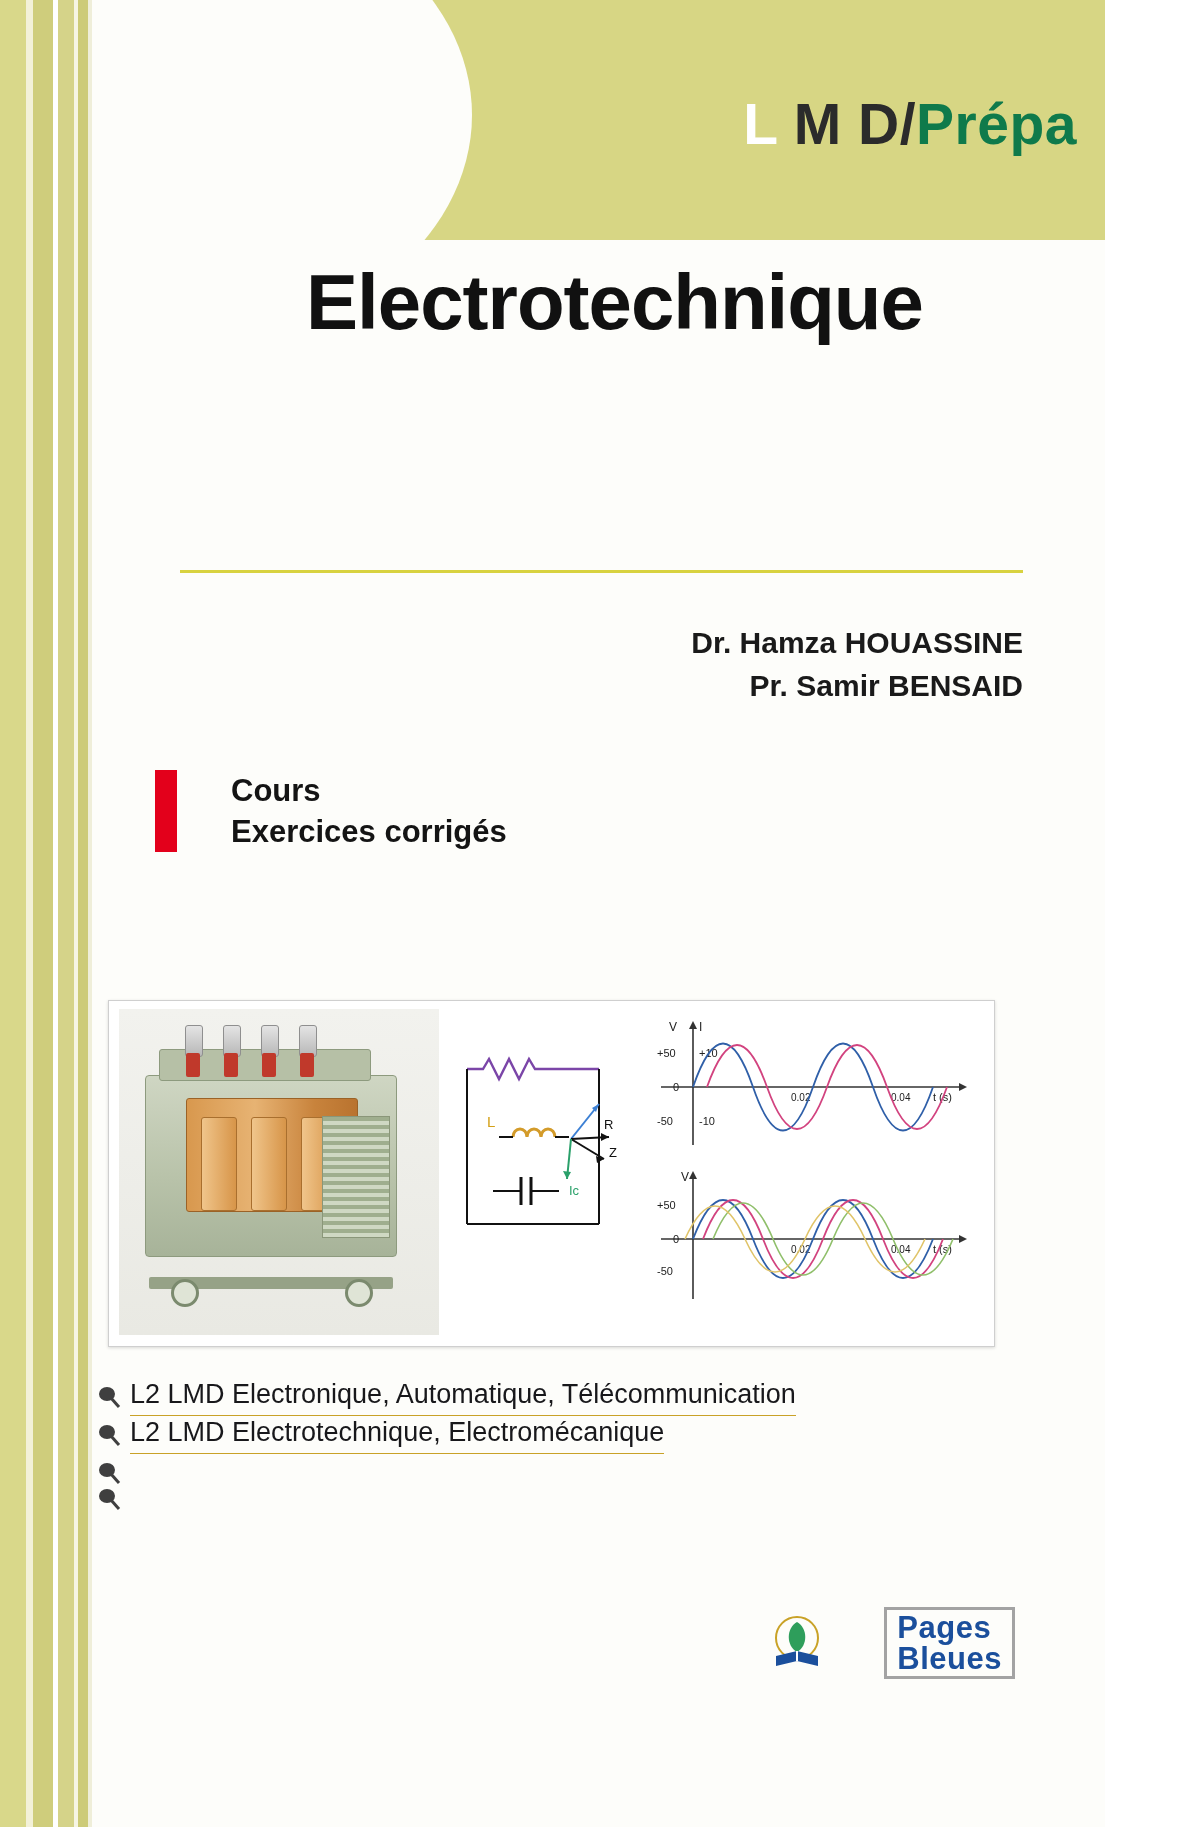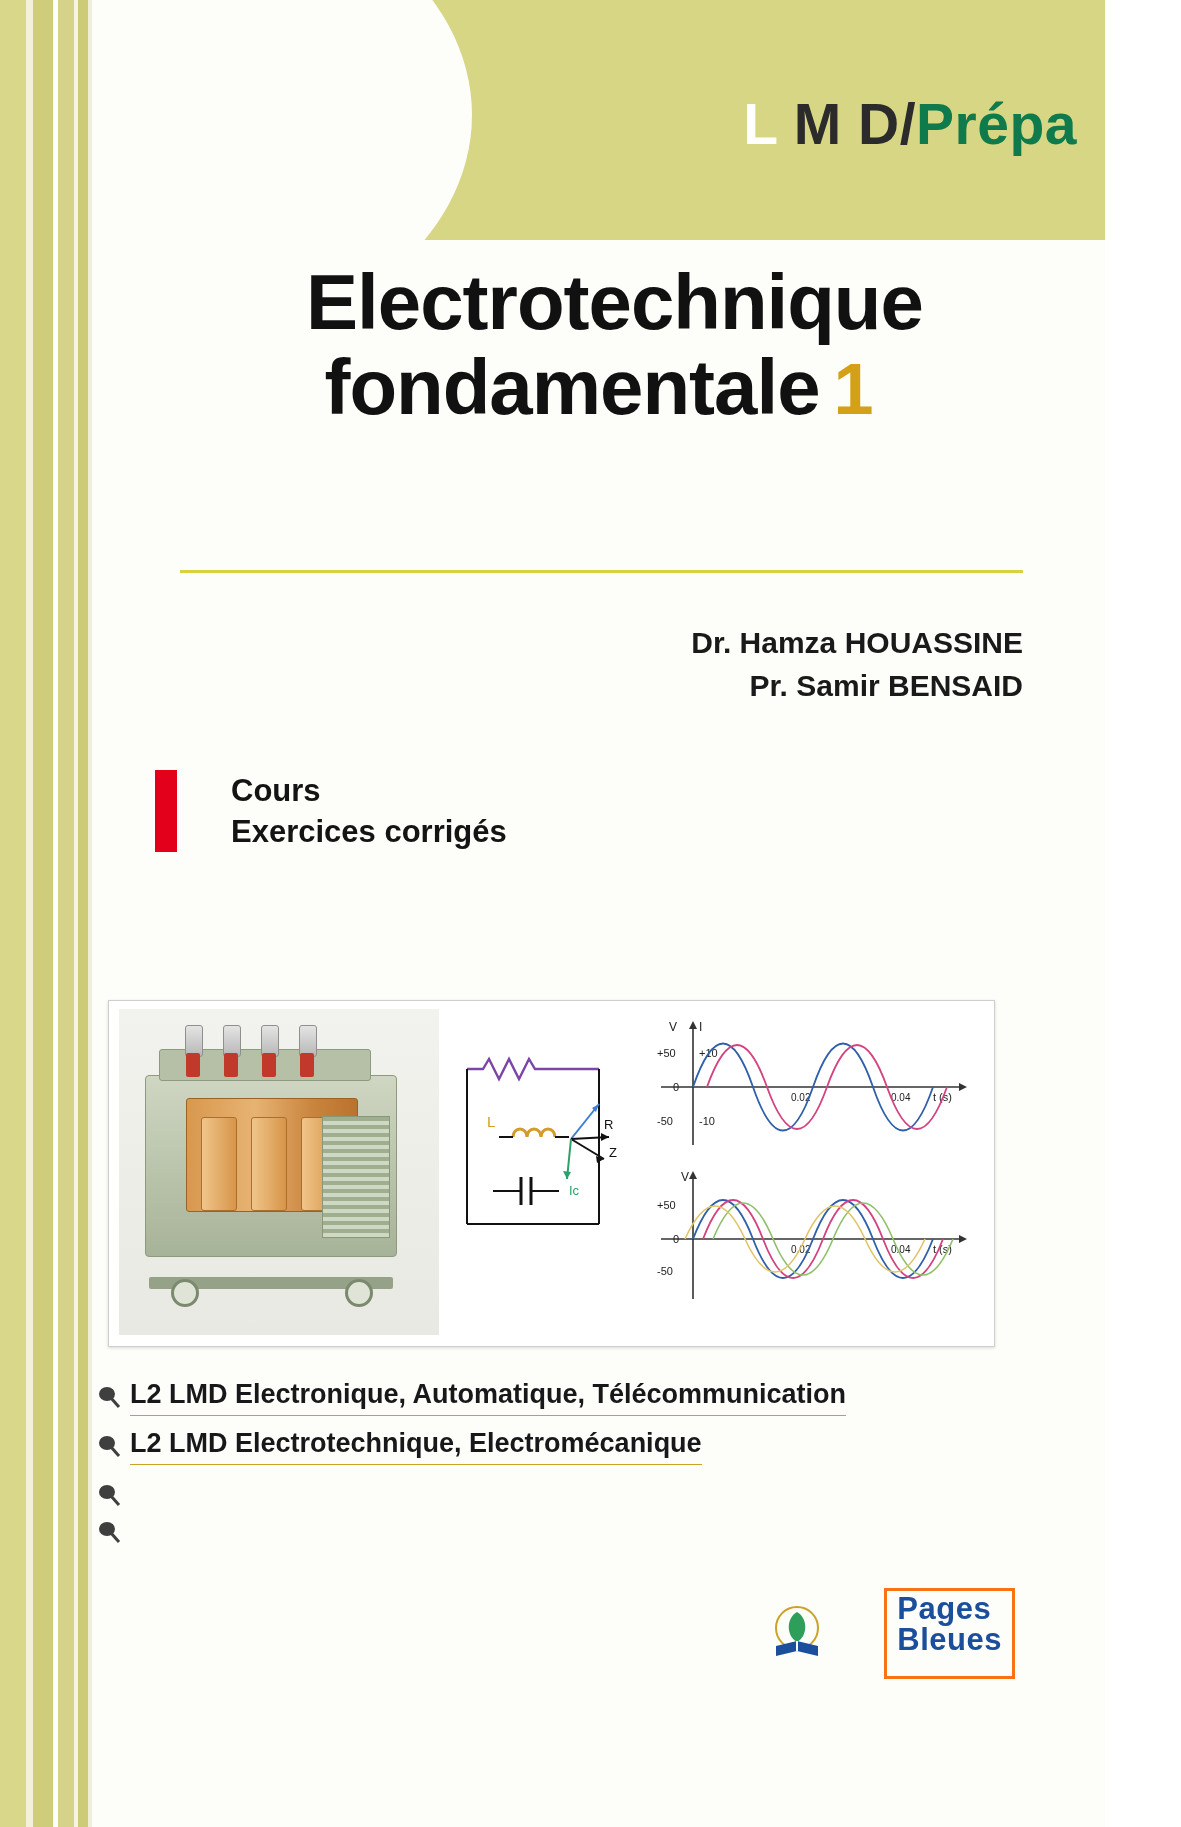--- a/index.html
+++ b/index.html
@@ -271,22 +271,20 @@
   
   .bullets {
     position: absolute;
     left: 96px;
     top: 1378px;
     right: 60px;
   }
   .bullet-row {
     display: flex;
     align-items: flex-start;
-    margin-bottom: 11px;
-    font-weight: bold;
   }
   .bullet-icon {
     width: 26px;
     height: 26px;
     margin-right: 8px;
     flex: 0 0 26px;
     position: relative;
     top: 6px;
   }
   .bullet-text {
@@ -305,22 +303,22 @@
     display: flex;
     align-items: center;
   }
   .pub-emblem {
     width: 62px;
     height: 62px;
     margin-right: 8px;
     position: relative;
   }
   .pub-name {
-    border: 3px solid #f97316;
-    padding: 2px 10px 20px 10px;
+    border: 3px solid #a3a3a3;
+    padding: 2px 10px 1px 10px;
     line-height: 1.02;
     margin-left: 48px;
   }
   .pub-name div {
     color: #1b4f9c;
     font-size: 31px;
     font-weight: bold;
     letter-spacing: 0.5px;
   }
 
@@ -351,23 +349,20 @@
   </div>
 
   <div class="header-blob">
     <div class="header-title">
       <span class="l">L</span><span class="md"> M D/</span><span class="prepa">Prépa</span>
     </div>
   </div>
 
   <div class="title-block">
     <div class="title-line1">Electrotechnique</div>
-    <div class="title-line2">
-      <span>fondamentale</span><span class="vol-num">1</span>
-    </div>
   </div>
   <div class="rule"></div>
 
   <div class="authors">
     <div>Dr. Hamza HOUASSINE</div>
     <div>Pr. Samir BENSAID</div>
   </div>
 
   <div class="cours-block">
     <div class="red-bar"></div>

